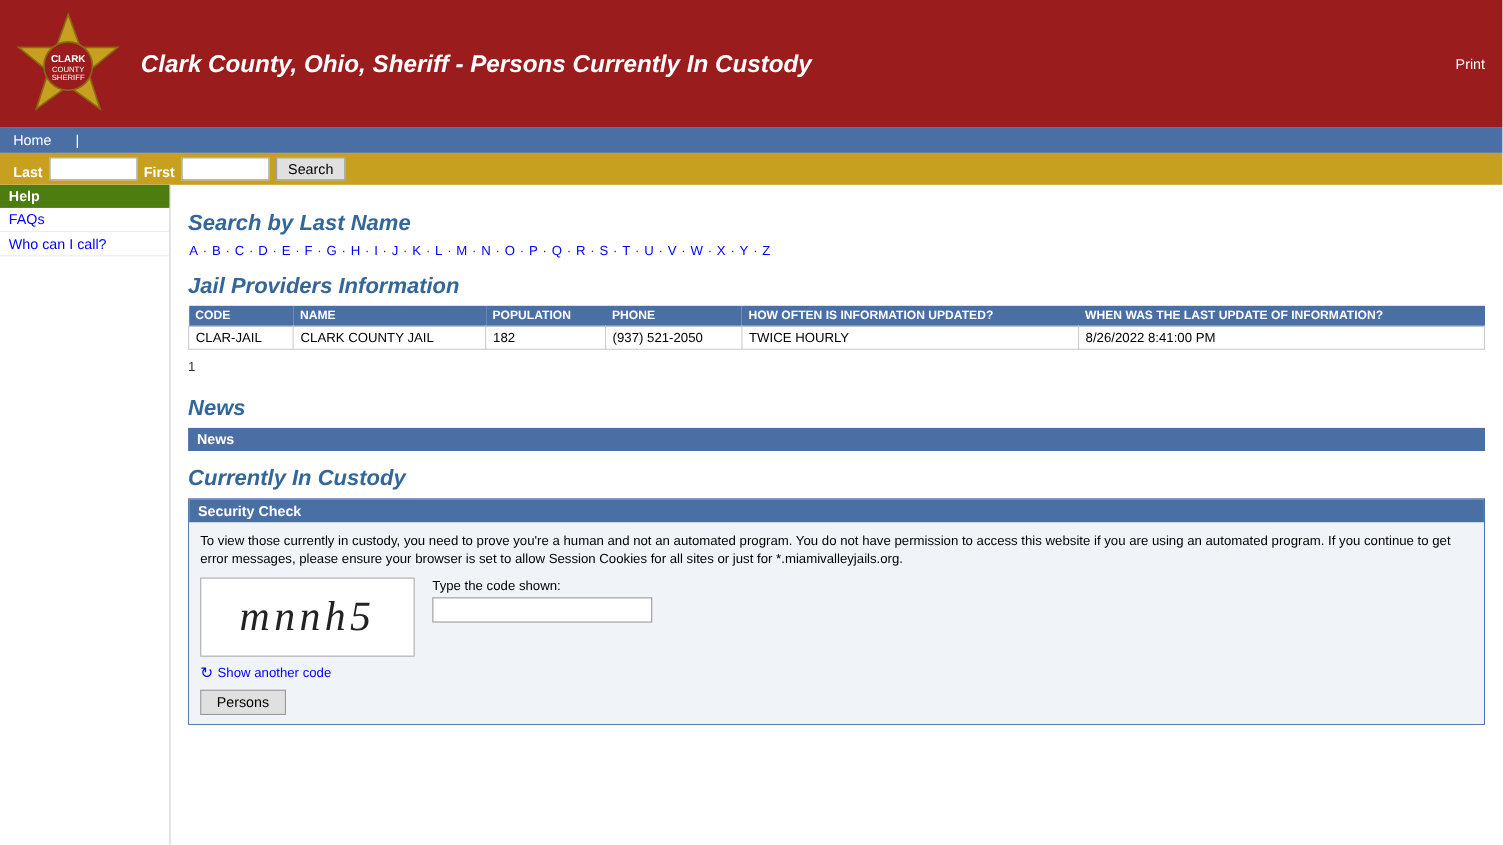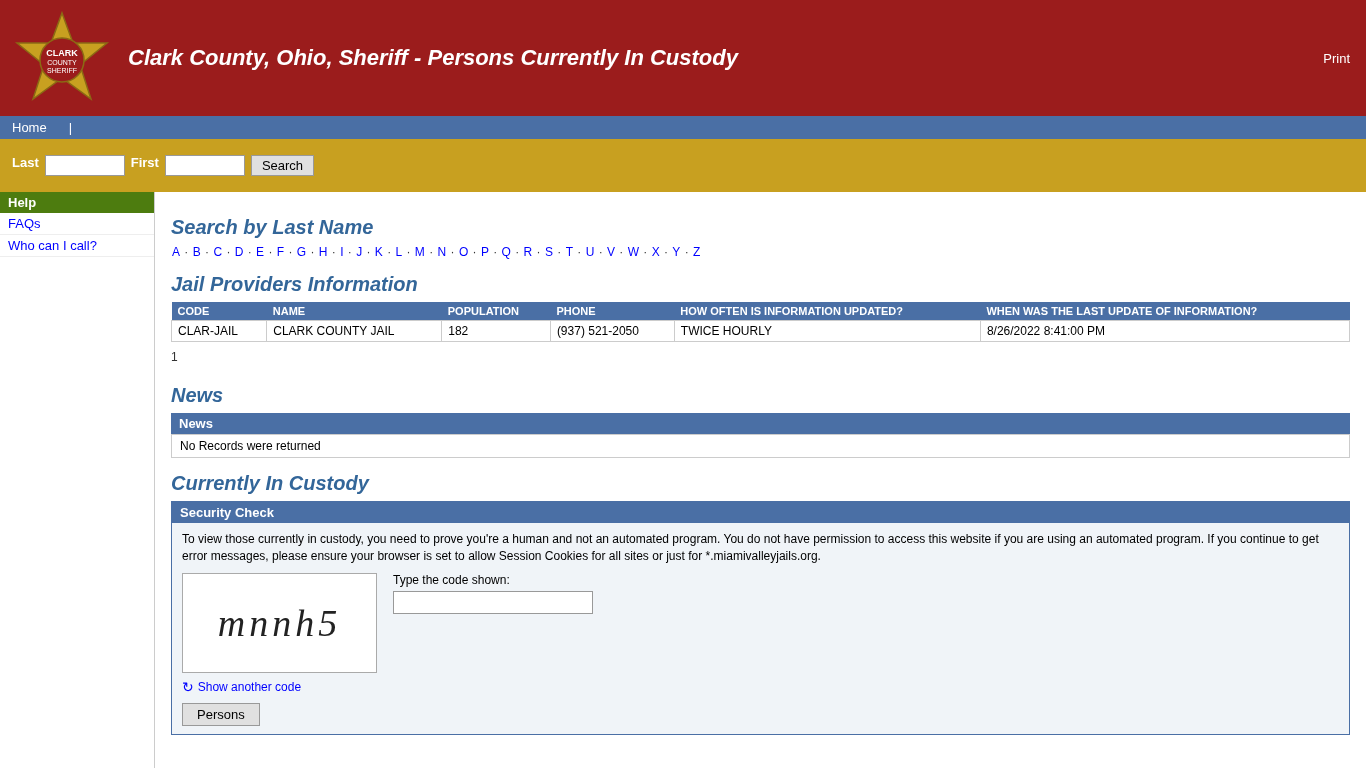--- a/index.html
+++ b/index.html
@@ -48,23 +48,23 @@
       color: #fff;
       text-decoration: none;
       font-size: 13px;
       margin-right: 6px;
     }
     #navbar .sep { color: #fff; margin-right: 6px; }
 
     
     #searchbar {
       background: #c8a020;
-      padding: 16px 12px;
-      display: flex;
-      align-items: flex-start;
+      padding: 4px 12px;
+      display: flex;
+      align-items: flex-end;
       gap: 6px;
     }
     #searchbar label { color: #fff; font-size: 13px; font-weight: bold; }
     #searchbar input {
       border: 1px solid #999;
       padding: 2px 4px;
       font-size: 13px;
       width: 80px;
     }
     #search-button {
@@ -178,21 +178,21 @@
       font-size: 13px;
     }
     .security-box-body {
       padding: 8px 10px;
       background: #f0f4f8;
       font-size: 12px;
     }
     .security-box-body p { margin-bottom: 8px; line-height: 1.4; }
     .captcha-image {
       width: 195px;
-      height: 100px;
+      height: 72px;
       border: 1px solid #aaa;
       background: #fff;
       display: flex;
       align-items: center;
       justify-content: center;
       font-family: Georgia, serif;
       font-size: 36px;
       font-style: italic;
       color: #222;
       letter-spacing: 4px;
@@ -324,23 +324,20 @@
           <td>(937) 521-2050</td>
           <td>TWICE HOURLY</td>
           <td>8/26/2022 8:41:00 PM</td>
         </tr>
       </tbody>
     </table>
     <div class="table-count">1</div>
 
     <h2 class="section-title" style="margin-top:18px;">News</h2>
     <div class="news-header">News</div>
-    <div class="news-body">
-      <span>No Records were returned</span>
-    </div>
 
     <h2 class="section-title" style="">Currently In Custody</h2>
 
     <div class="security-box">
       <div class="security-box-header">Security Check</div>
       <div class="security-box-body">
         <p>To view those currently in custody, you need to prove you're a human and not an automated program. You do not have permission to access this website if you are using an automated program. If you continue to get error messages, please ensure your browser is set to allow Session Cookies for all sites or just for *.miamivalleyjails.org.</p>
         <div style="display:flex; gap:16px; align-items:flex-start;">
           <div>
             <div class="captcha-image">

